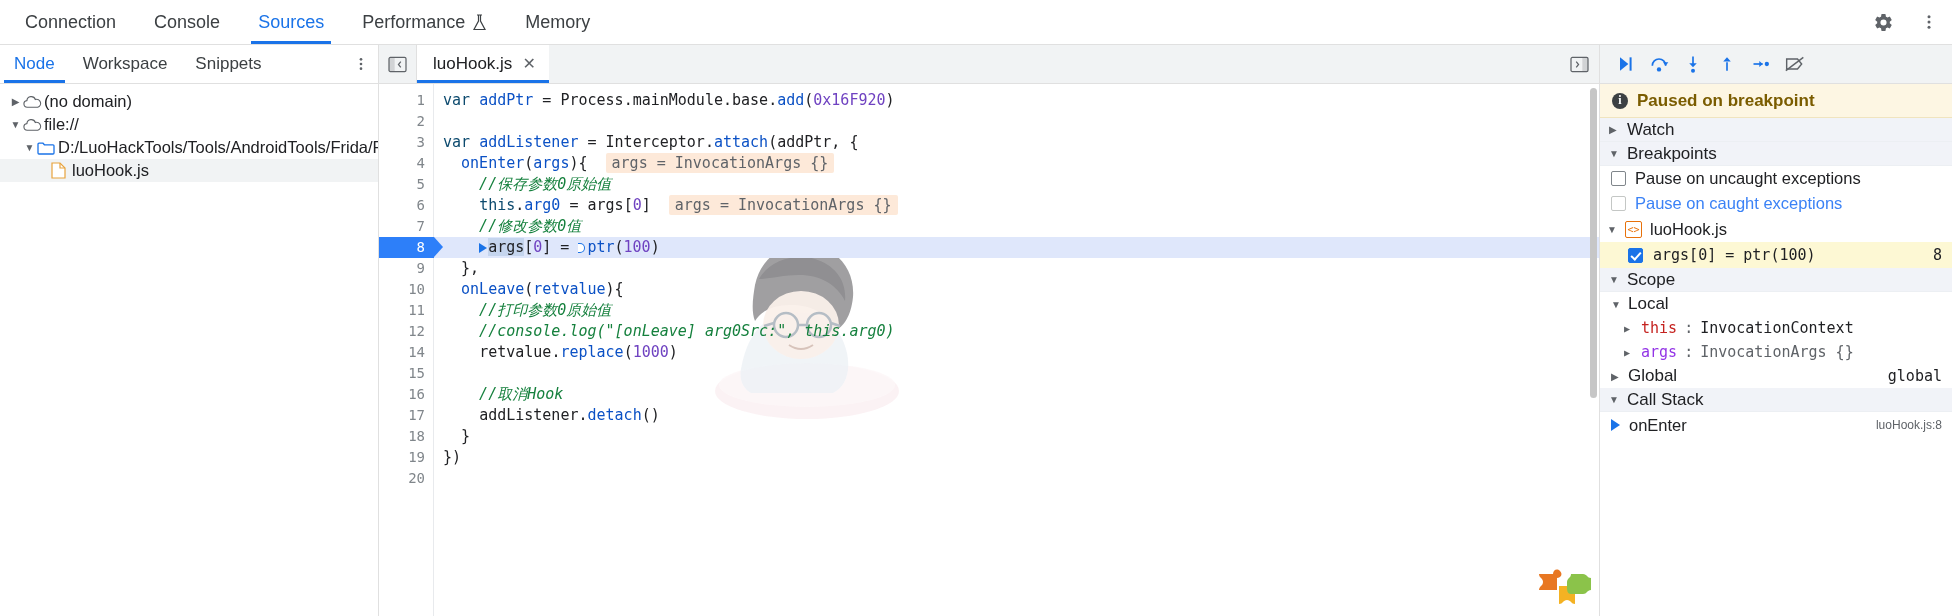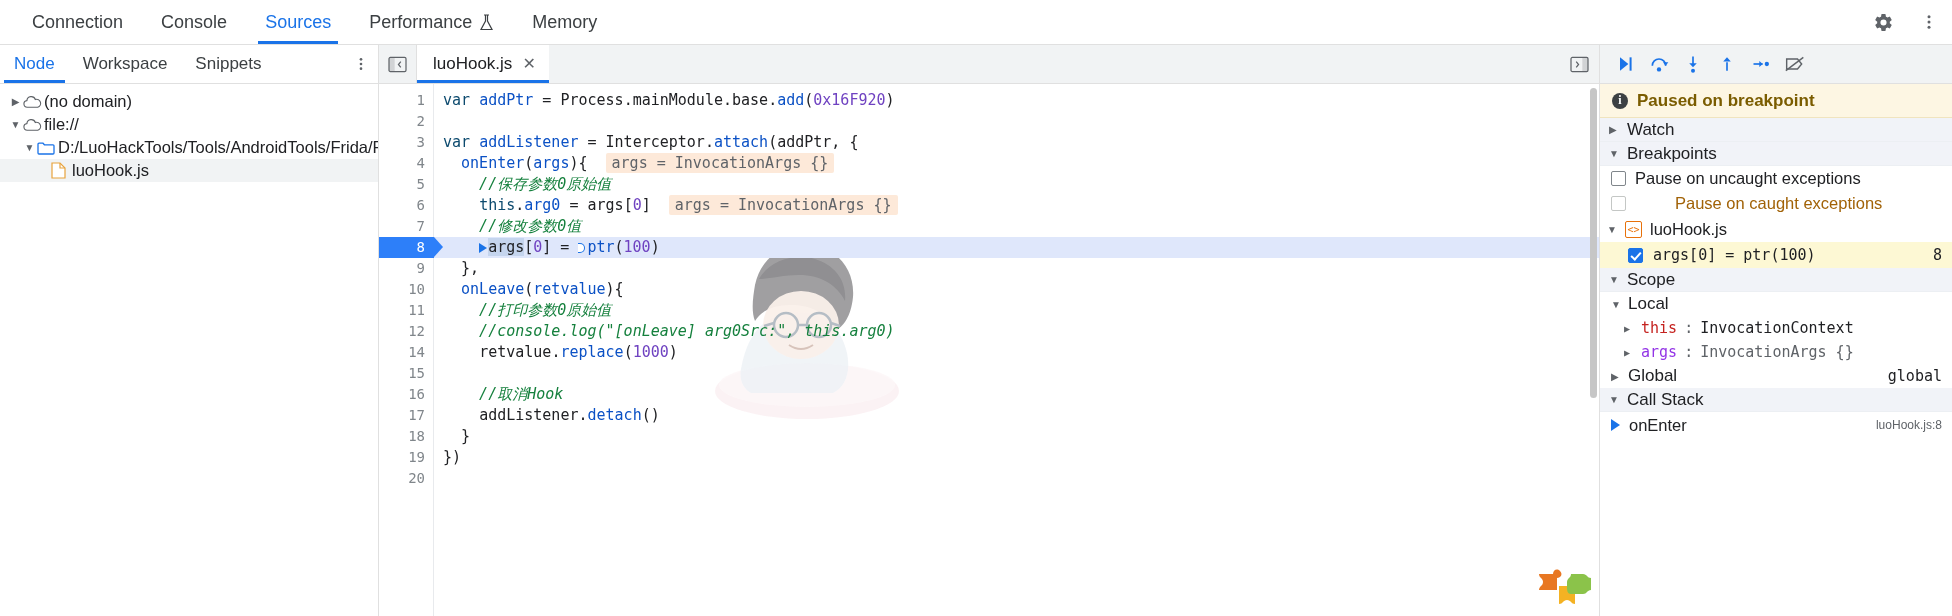--- a/index.html
+++ b/index.html
@@ -12,21 +12,21 @@
     overflow: hidden;
   }
   .app { width: 1952px; height: 616px; display: flex; flex-direction: column; }
 
   
   .maintabs {
     height: 45px; flex: 0 0 45px;
     background: #ffffff;
     border-bottom: 1px solid #e0e0e0;
     display: flex; align-items: stretch;
-    padding-left: 13px;
+    padding-left: 6px;
   }
   .mtab {
     display: flex; align-items: center; gap: 7px;
     padding: 0 19px;
     font-size: 18px; color: #3c4043;
     cursor: default; position: relative;
   }
   .mtab.sel { color: #1a73e8; }
   .mtab.sel:after {
     content: ""; position: absolute; left: 12px; right: 12px; bottom: 0;
@@ -214,21 +214,21 @@
   }
   .cbx.on {
     background: #1a73e8; border-color: #1a73e8; position: relative;
   }
   .cbx.on:after {
     content: ""; position: absolute; left: 4px; top: 1px;
     width: 4px; height: 8px; border: solid #fff;
     border-width: 0 2px 2px 0; transform: rotate(42deg);
   }
   .cbx.dim { border-color: #c4c7c5; }
-  .dim-txt { color: #a16207; margin-left: 40px; }
+  .dim-txt { color: #3b82f6; }
   .filerow {
     height: 26px; display: flex; align-items: center; gap: 8px;
     padding-left: 7px; font-size: 16.5px; cursor: default;
   }
   .jsbadge {
     width: 17px; height: 17px; border: 1.6px solid #e8710a; border-radius: 2px;
     color: #e8710a; font-size: 10px; display: flex; align-items: center;
     justify-content: center; font-family: "DejaVu Sans Mono", monospace;
   }
   .bprow {

